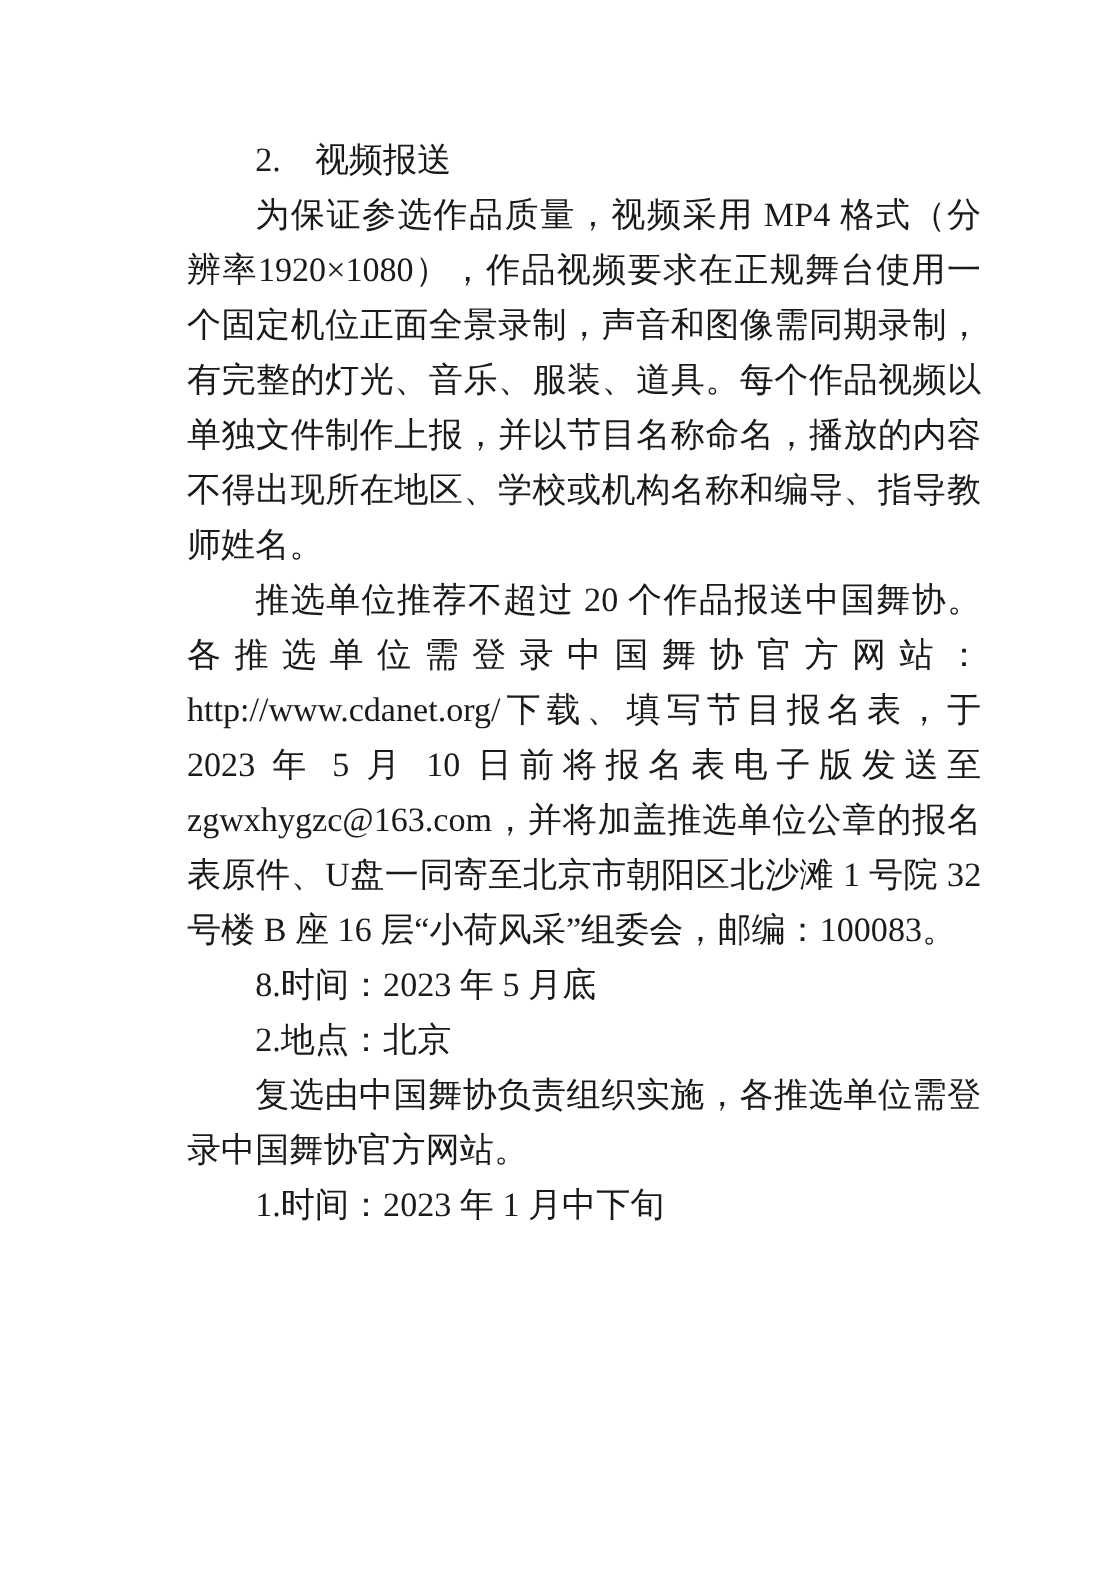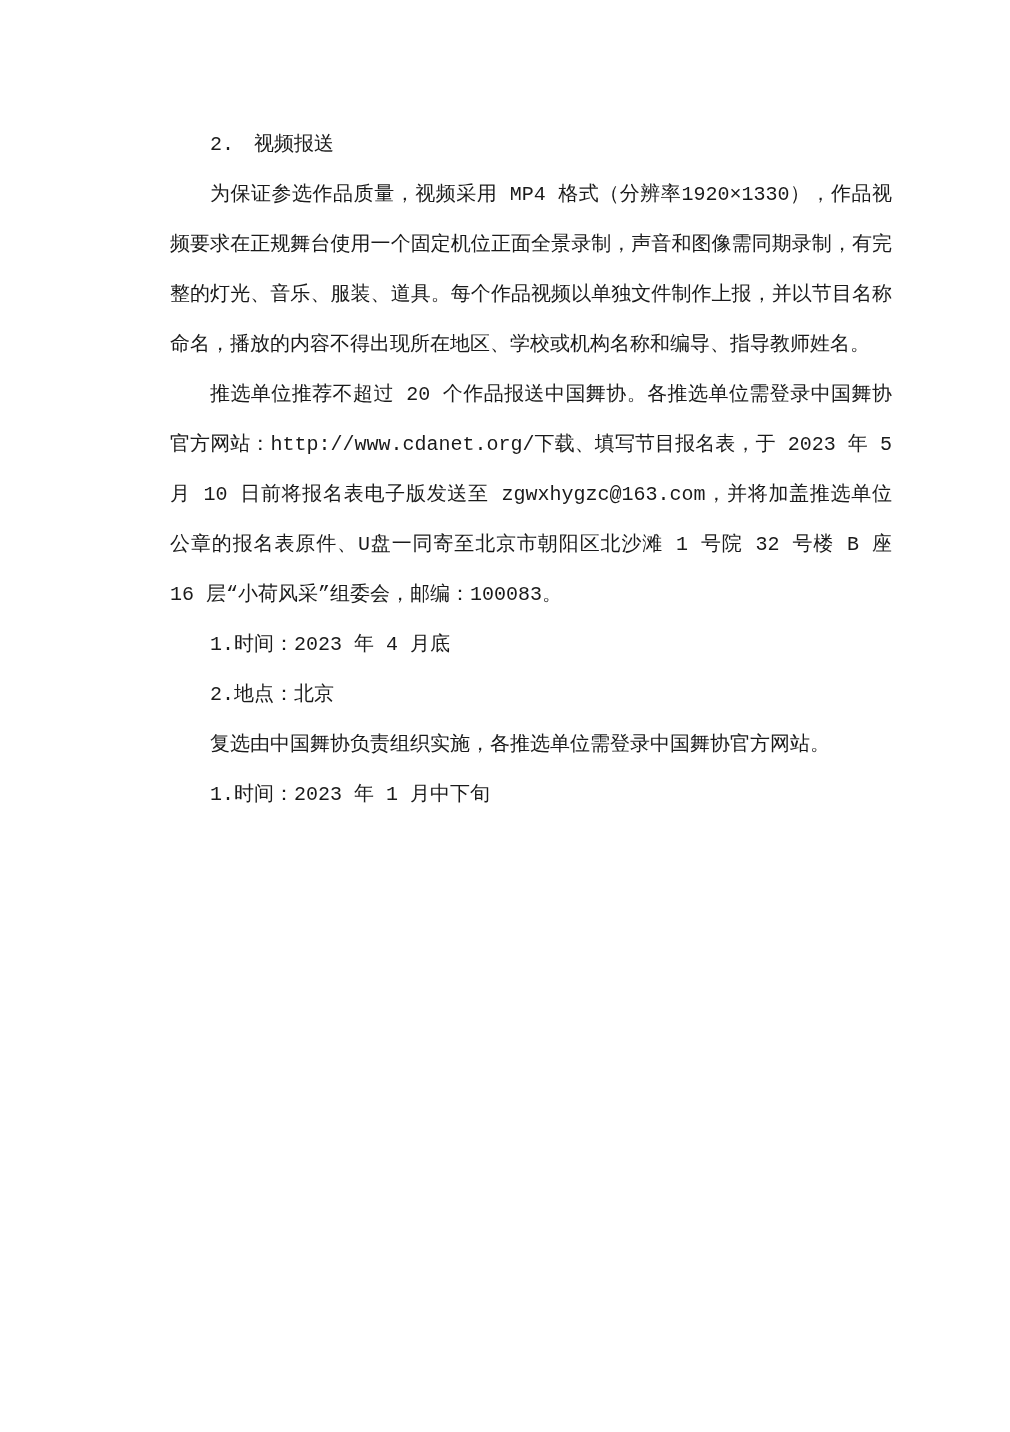--- a/index.html
+++ b/index.html
@@ -14,25 +14,24 @@
     color: #1a1a1a;
   }
   .page {
     position: relative;
     width: 1010px;
     height: 1432px;
     box-sizing: border-box;
     padding: 120px 118px 60px 170px;
   }
   .doc-body {
-    font-size: 20px;
+    font-size: 31px;
     line-height: 50px;
     text-align: justify;
     text-justify: inter-ideograph;
-    font-family: Liberation Mono, monospace;
   }
   p {
     margin: 0;
     padding: 0;
   }
   .para {
     text-indent: 2em;
   }
   .num-item {
     text-indent: 2em;
@@ -44,26 +43,26 @@
   }
 </style>
 </head>
 <body>
 
 <div class="page">
   <div class="doc-body">
 
     <p class="para">2.　视频报送</p>
 
-    <p class="para spread">为保证参选作品质量，视频采用 MP4 格式（分辨率1920×1330），作品视频要求在正规舞台使用一个固定机位正面全景录制，声音和图像需同期录制，有完整的灯光、音乐、服装、道具。每个作品视频以单独文件制作上报，并以节目名称命名，播放的内容不得出现所在地区、学校或机构名称和编导、指导教师姓名。</p>
+    <p class="para spread">为保证参选作品质量，视频采用 MP4 格式（分辨率1920×1080），作品视频要求在正规舞台使用一个固定机位正面全景录制，声音和图像需同期录制，有完整的灯光、音乐、服装、道具。每个作品视频以单独文件制作上报，并以节目名称命名，播放的内容不得出现所在地区、学校或机构名称和编导、指导教师姓名。</p>
 
     <p class="para spread">推选单位推荐不超过 20 个作品报送中国舞协。各推选单位需登录中国舞协官方网站：http://www.cdanet.org/下载、填写节目报名表，于 2023 年 5 月 10 日前将报名表电子版发送至 zgwxhygzc@163.com，并将加盖推选单位公章的报名表原件、U盘一同寄至北京市朝阳区北沙滩 1 号院 32 号楼 B 座 16 层“小荷风采”组委会，邮编：100083。</p>
 
 
-    <p class="num-item">1.时间：2023 年 4 月底</p>
+    <p class="num-item">8.时间：2023 年 5 月底</p>
 
     <p class="num-item">2.地点：北京</p>
 
     <p class="para spread">复选由中国舞协负责组织实施，各推选单位需登录中国舞协官方网站。</p>
 
 
     <p class="num-item">1.时间：2023 年 1 月中下旬</p>
 
 
 

